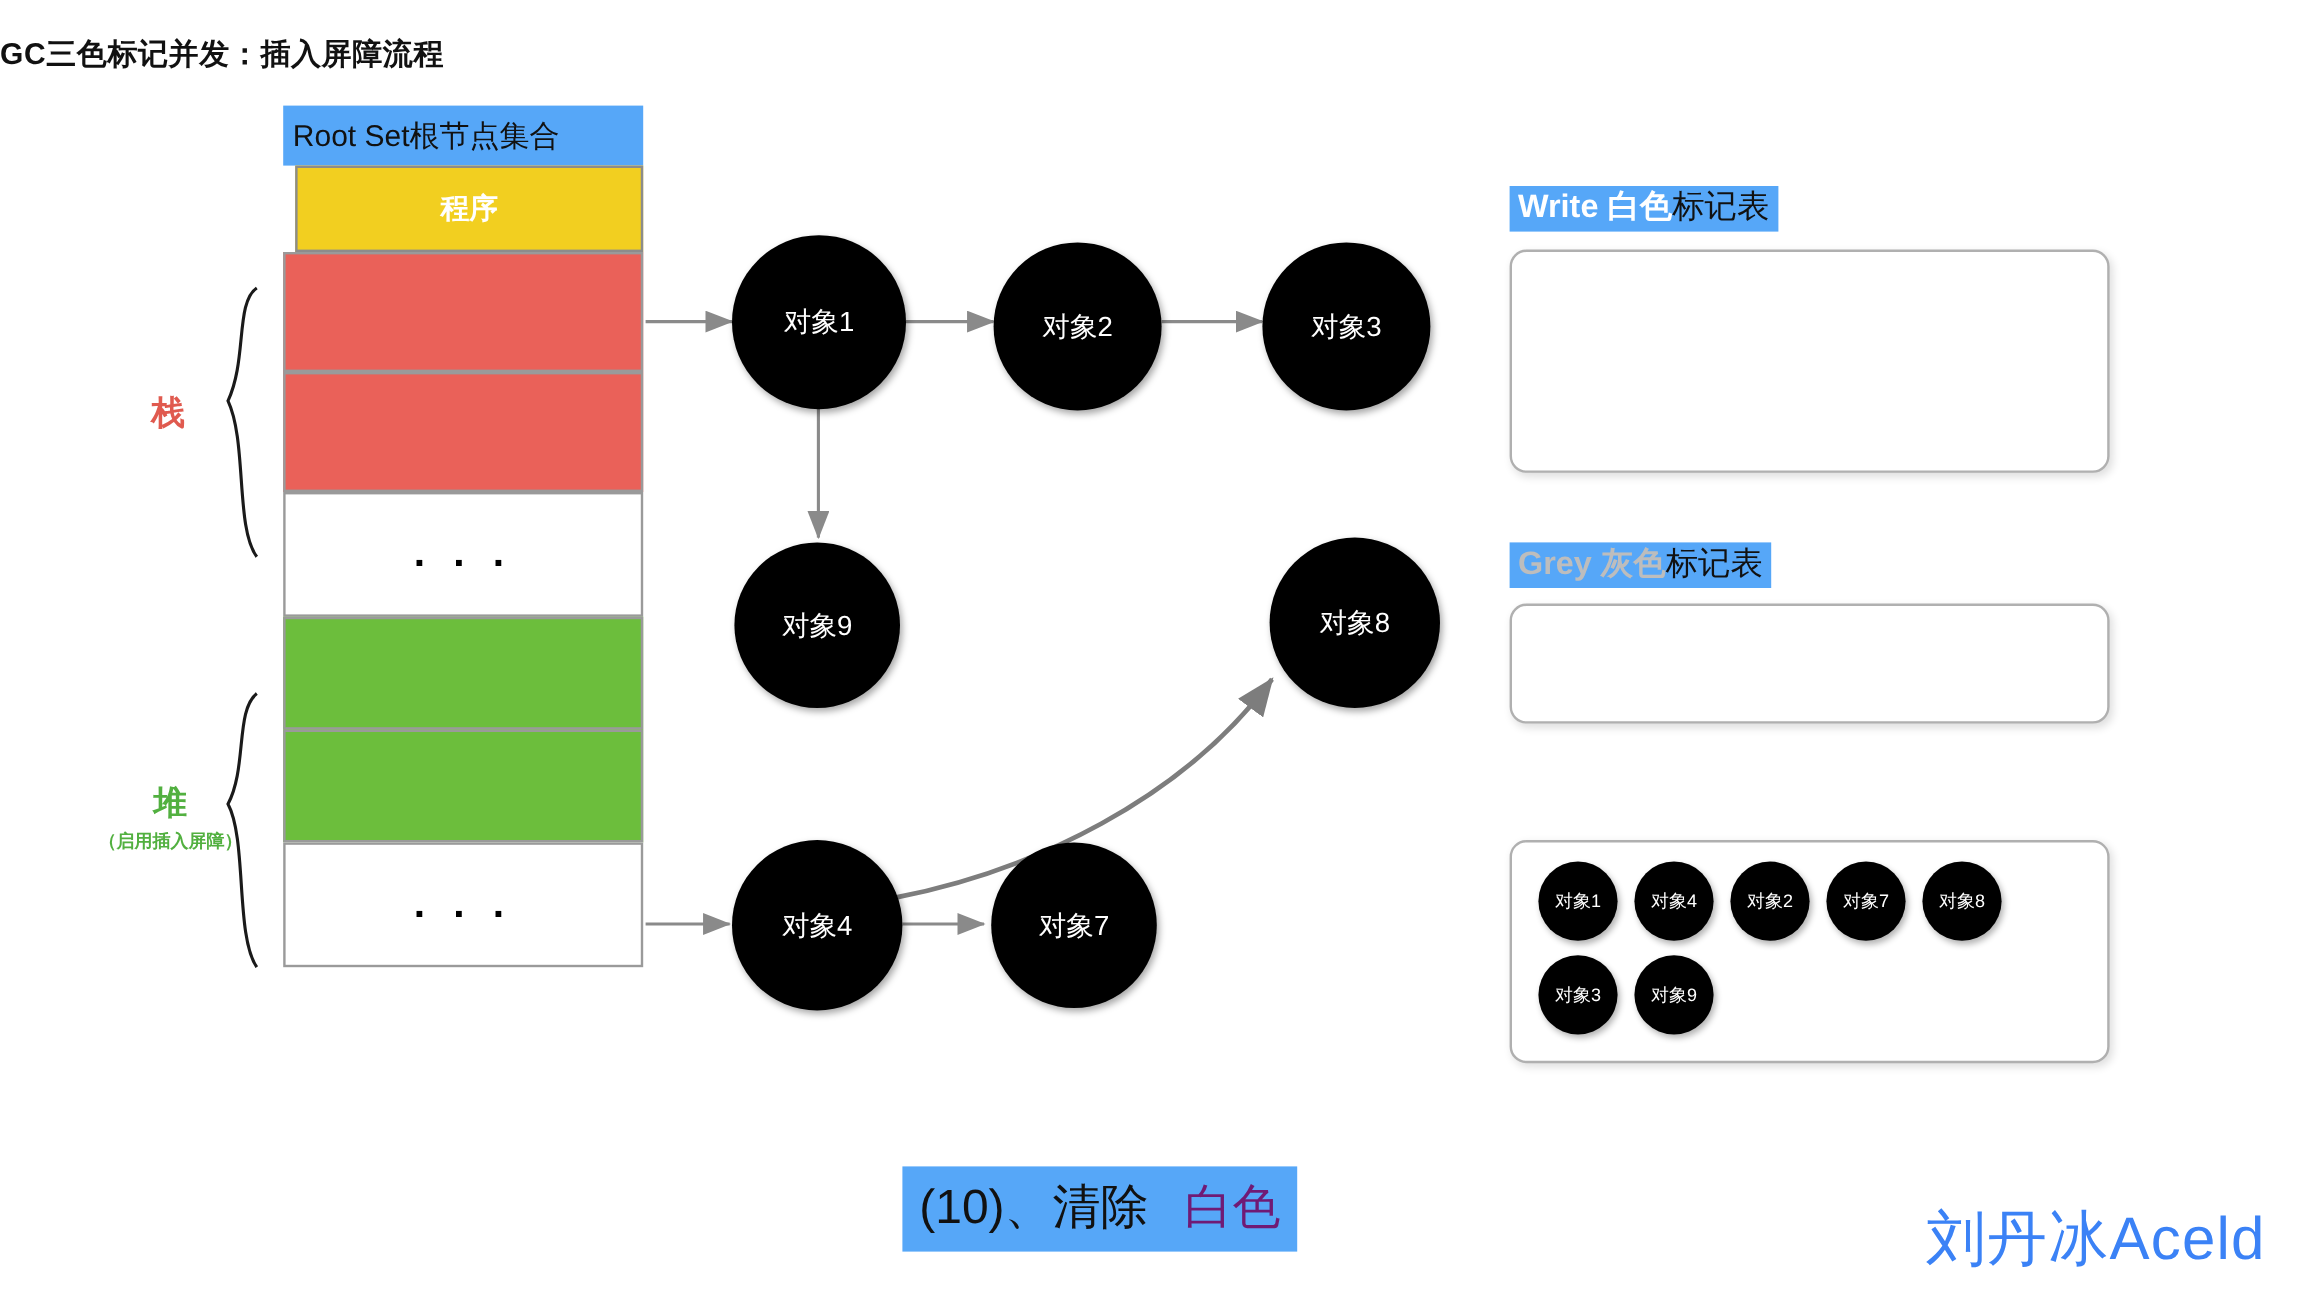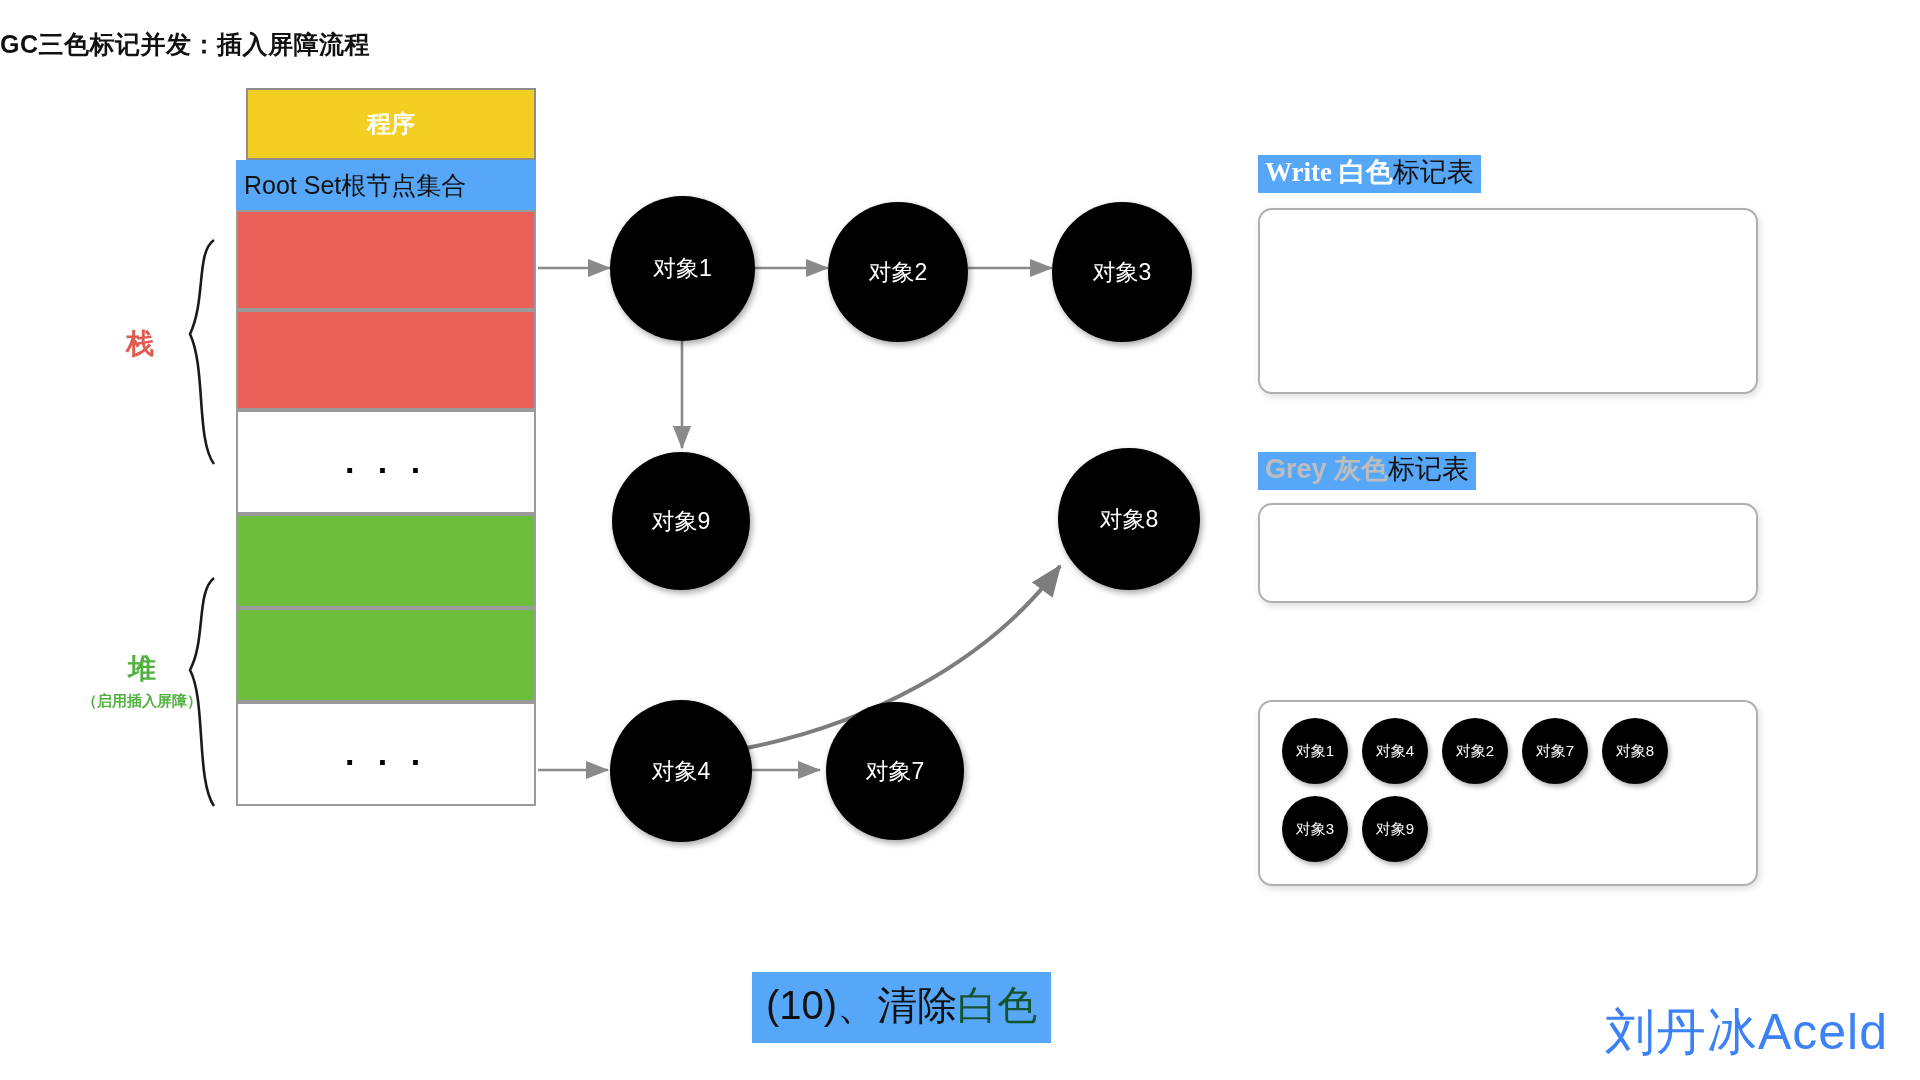--- a/index.html
+++ b/index.html
@@ -109,21 +109,21 @@
     box-shadow: 2px 3px 7px rgba(0,0,0,0.13);
   }
   .table-title {
     background: #56a7f8;
     display: inline-block;
     padding: 2px 7px 4px 7px;
     font-size: 27px;
     line-height: 1.18;
     white-space: nowrap;
   }
-  .t-white  { color: #ffffff; font-weight: bold; font-family: Liberation Serif, serif; }
+  .t-white  { color: #ffffff; font-weight: bold; }
   .t-grey   { color: #bdbdbd; font-weight: bold; }
   .t-black  { color: #000000; font-weight: bold; }
   .t-dark   { color: #111111; font-weight: normal; }
 
   .chip-row { display: flex; gap: 14px; }
   .chip {
     width: 66px; height: 66px;
     border-radius: 50%;
     background: #000000;
     color: #ffffff;
@@ -133,21 +133,21 @@
   }
 
   
   #caption {
     background: #56a7f8;
     padding: 6px 14px 10px 14px;
     font-size: 40px;
     white-space: nowrap;
   }
   #caption .c-dark { color: #111111; }
-  #caption .c-white { color: #14532d; }
+  #caption .c-white { color: #701a75; margin-left: 30px; }
 
   
   #watermark {
     right: 32px; bottom: 14px;
     font-size: 50px;
     color: #3b82f6;
     text-shadow: 2px 2px 2px rgba(255,255,255,0.9);
     letter-spacing: 1px;
   }
 
@@ -187,25 +187,25 @@
     <line x1="682" y1="340" x2="682" y2="448" stroke="#8a8a8a" stroke-width="2.6" marker-end="url(#arrowhead)"></line>
 
     <line x1="538" y1="770" x2="608" y2="770" stroke="#8a8a8a" stroke-width="2.6" marker-end="url(#arrowhead)"></line>
 
     <line x1="752" y1="770" x2="820" y2="770" stroke="#8a8a8a" stroke-width="2.6" marker-end="url(#arrowhead)"></line>
 
     <path d="M746,748 C860,726 986,666 1060,566" stroke="#7d7d7d" stroke-width="4" fill="none" marker-end="url(#arrowheadBold)"></path>
   </svg>
 
   <div class="abs" id="mem-col">
+    <div class="mem-cell cell-rootset">
+      <span>Root Set根节点集合</span>
+    </div>
     <div class="mem-cell cell-program">
       <span>程序</span>
-    </div>
-    <div class="mem-cell cell-rootset">
-      <span>Root Set根节点集合</span>
     </div>
     <div class="mem-cell cell-red"></div>
     <div class="mem-cell cell-red"></div>
     <div class="mem-cell cell-white">
       <span class="dots">. . .</span>
     </div>
     <div class="mem-cell cell-green"></div>
     <div class="mem-cell cell-green"></div>
     <div class="mem-cell cell-white">
       <span class="dots">. . .</span>

